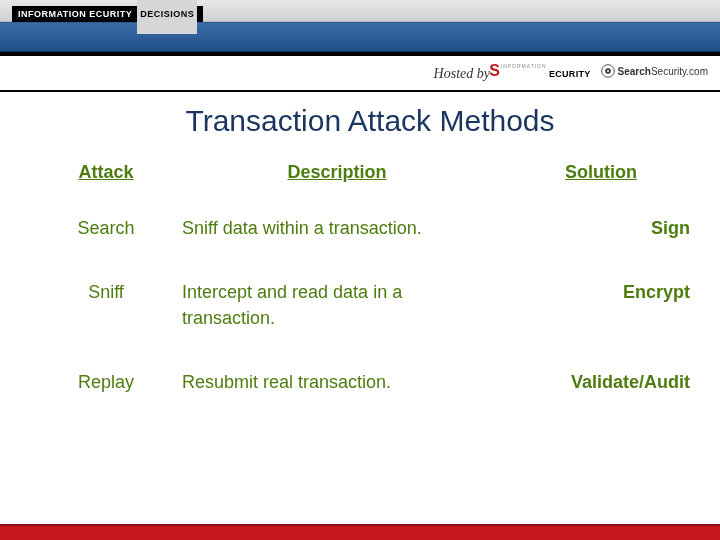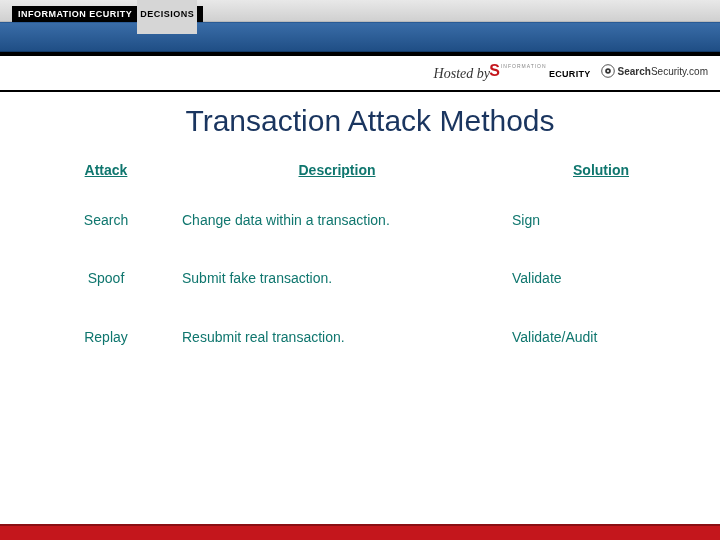--- a/index.html
+++ b/index.html
@@ -122,38 +122,38 @@
     font-size: 30px;
     color: #1a355f;
     text-align: center;
     font-weight: normal;
     margin-bottom: 18px;
     font-family: Verdana, Geneva, sans-serif;
   }
   .attack-table {
     width: 100%;
     border-collapse: collapse;
-    font-size: 14px;
-    color: #0f766e;
+    font-size: 18px;
+    color: #4d7c0f;
   }
   .attack-table th {
     font-weight: bold;
     text-decoration: underline;
     text-align: center;
     padding: 6px 10px 22px 10px;
     vertical-align: top;
   }
   .attack-table td {
     padding: 10px 10px 28px 10px;
     vertical-align: top;
     line-height: 1.45;
   }
   .col-attack { width: 20%; text-align: center; }
   .col-desc { width: 50%; text-align: left; }
-  .col-sol { width: 30%; text-align: left; }
+  .col-sol { width: 30%; text-align: right; font-weight: bold; }
   .footer-bar {
     position: absolute;
     bottom: 0;
     left: 0;
     width: 100%;
     height: 16px;
     background: #c4161c;
     border-top: 2px solid #8a0f14;
   }
 </style>
@@ -199,27 +199,27 @@
     <thead>
       <tr>
         <th class="col-attack">Attack</th>
         <th class="col-desc">Description</th>
         <th class="col-sol">Solution</th>
       </tr>
     </thead>
     <tbody>
       <tr>
         <td class="col-attack">Search</td>
-        <td class="col-desc">Change data within a transaction.</td>
+        <td class="col-desc">Sniff data within a transaction.</td>
         <td class="col-sol">Sign</td>
       </tr>
       <tr>
-        <td class="col-attack">Spoof</td>
-        <td class="col-desc">Submit fake transaction.</td>
-        <td class="col-sol">Validate</td>
+        <td class="col-attack">Sniff</td>
+        <td class="col-desc">Intercept and read data in a transaction.</td>
+        <td class="col-sol">Encrypt</td>
       </tr>
       <tr>
         <td class="col-attack">Replay</td>
         <td class="col-desc">Resubmit real transaction.</td>
         <td class="col-sol">Validate/Audit</td>
       </tr>
     </tbody>
   </table>
 </div>
 

